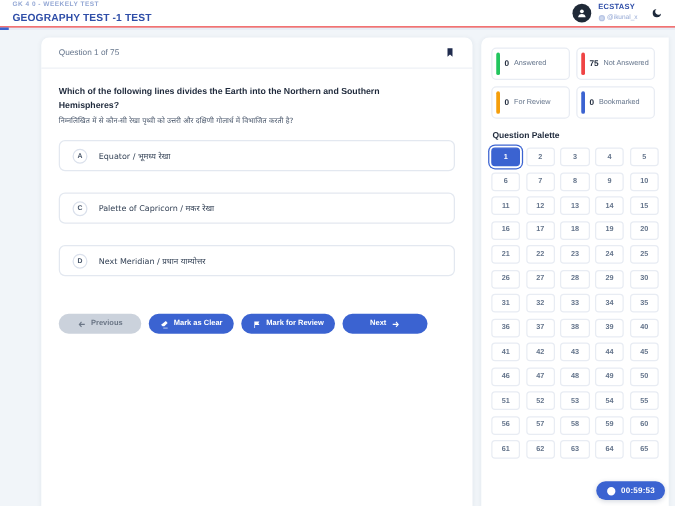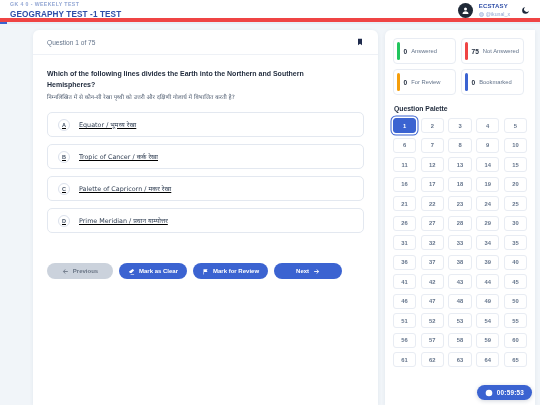--- a/index.html
+++ b/index.html
@@ -8,21 +8,21 @@
     font-family: "Liberation Sans", "DejaVu Sans", sans-serif;
     background: #f1f5f9;
     overflow: hidden;
   }
   .app { position: relative; width: 540px; height: 405px; background: #f1f5f9; }
 
   
   .header {
     position: absolute; top: 0; left: 0; width: 540px; height: 23px;
     background: #ffffff;
-    border-bottom: 5px solid #ef4444;
+    border-bottom: 2px solid #ef4444;
   }
   .hdr-left { position: absolute; left: 10px; top: 1px; }
   .hdr-kicker {
     font-size: 5.2px; letter-spacing: 0.4px; font-weight: 700;
     color: #93a7d4; text-transform: uppercase; line-height: 7px;
   }
   .hdr-title {
     font-size: 8.2px; font-weight: 700; color: #2f4ea8;
     letter-spacing: 0.1px; line-height: 11px; margin-top: 1px;
   }
@@ -81,21 +81,21 @@
   .q-text-wrap { padding: 14px 14px 0 14px; }
   .q-text-en {
     font-size: 7px; font-weight: 700; color: #1e293b; line-height: 10.5px;
     max-width: 300px;
   }
   .q-text-hi {
     font-size: 5.8px; color: #475569; line-height: 9px; margin-top: 3px;
     font-family: "DejaVu Sans", sans-serif;
   }
 
-  .options { padding: 10px 14px 16px 14px; display: flex; flex-direction: column; gap: 7px; text-decoration: underline; }
+  .options { padding: 10px 14px 16px 14px; display: flex; flex-direction: column; gap: 17px; }
   .option {
     height: 25px; border: 1px solid #e3e8f0; border-radius: 5px;
     display: flex; align-items: center; padding: 0 10px; gap: 9px;
     background: #fff; cursor: pointer;
   }
   .opt-letter {
     width: 12px; height: 12px; border-radius: 50%; border: 1px solid #dbe1ec;
     display: flex; align-items: center; justify-content: center;
     font-size: 5.5px; font-weight: 700; color: #475569; flex: none;
   }
@@ -211,30 +211,26 @@
         <div class="q-text-en">Which of the following lines divides the Earth into the Northern and Southern Hemispheres?</div>
         <div class="q-text-hi">निम्नलिखित में से कौन-सी रेखा पृथ्वी को उत्तरी और दक्षिणी गोलार्ध में विभाजित करती है?</div>
       </div>
 
       <div class="options">
         <div class="option">
           <span class="opt-letter">A</span>
           <span class="opt-label">Equator / भूमध्य रेखा</span>
         </div>
         <div class="option">
-          <span class="opt-letter">B</span>
-          <span class="opt-label">Tropic of Cancer / कर्क रेखा</span>
-        </div>
-        <div class="option">
           <span class="opt-letter">C</span>
           <span class="opt-label">Palette of Capricorn / मकर रेखा</span>
         </div>
         <div class="option">
           <span class="opt-letter">D</span>
-          <span class="opt-label">Prime Meridian / प्रधान याम्योत्तर</span>
+          <span class="opt-label">Next Meridian / प्रधान याम्योत्तर</span>
         </div>
       </div>
 
       <div class="actions">
         <div class="btn btn-prev">
           <svg viewBox="0 0 24 24" fill="none" stroke="#6b7686" stroke-width="3">
             <path d="M20 12H5M11 5l-6 7 6 7"></path>
           </svg>
           <span>Previous</span>
         </div>

